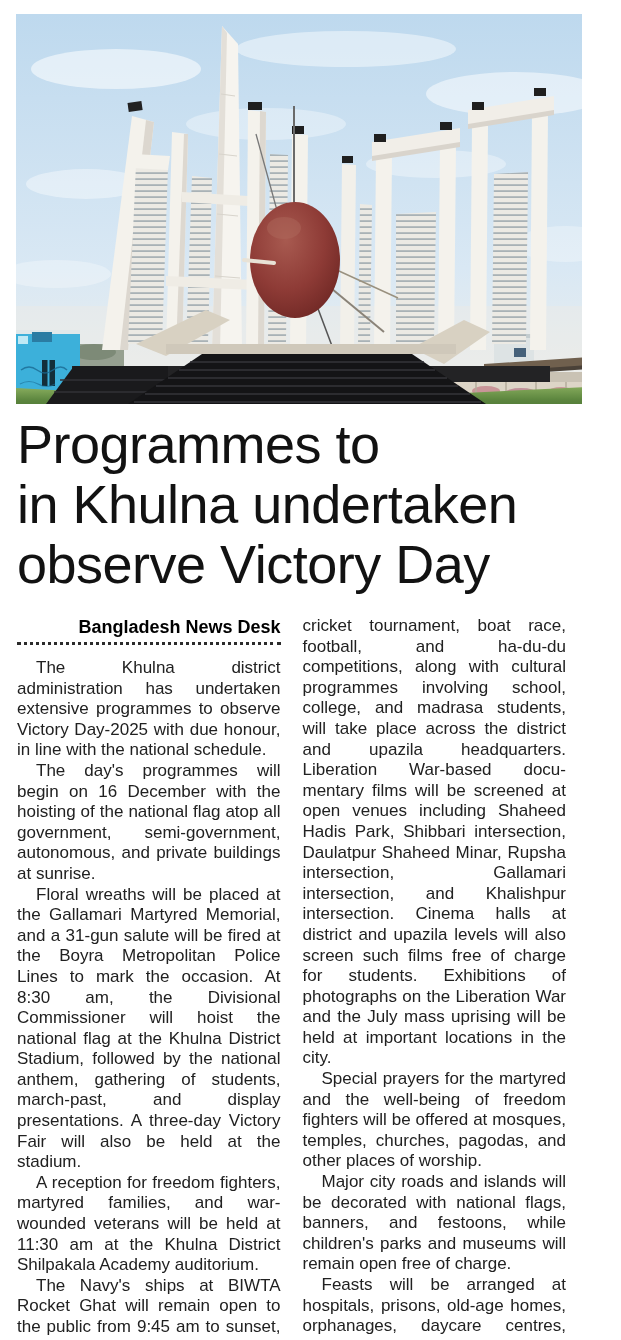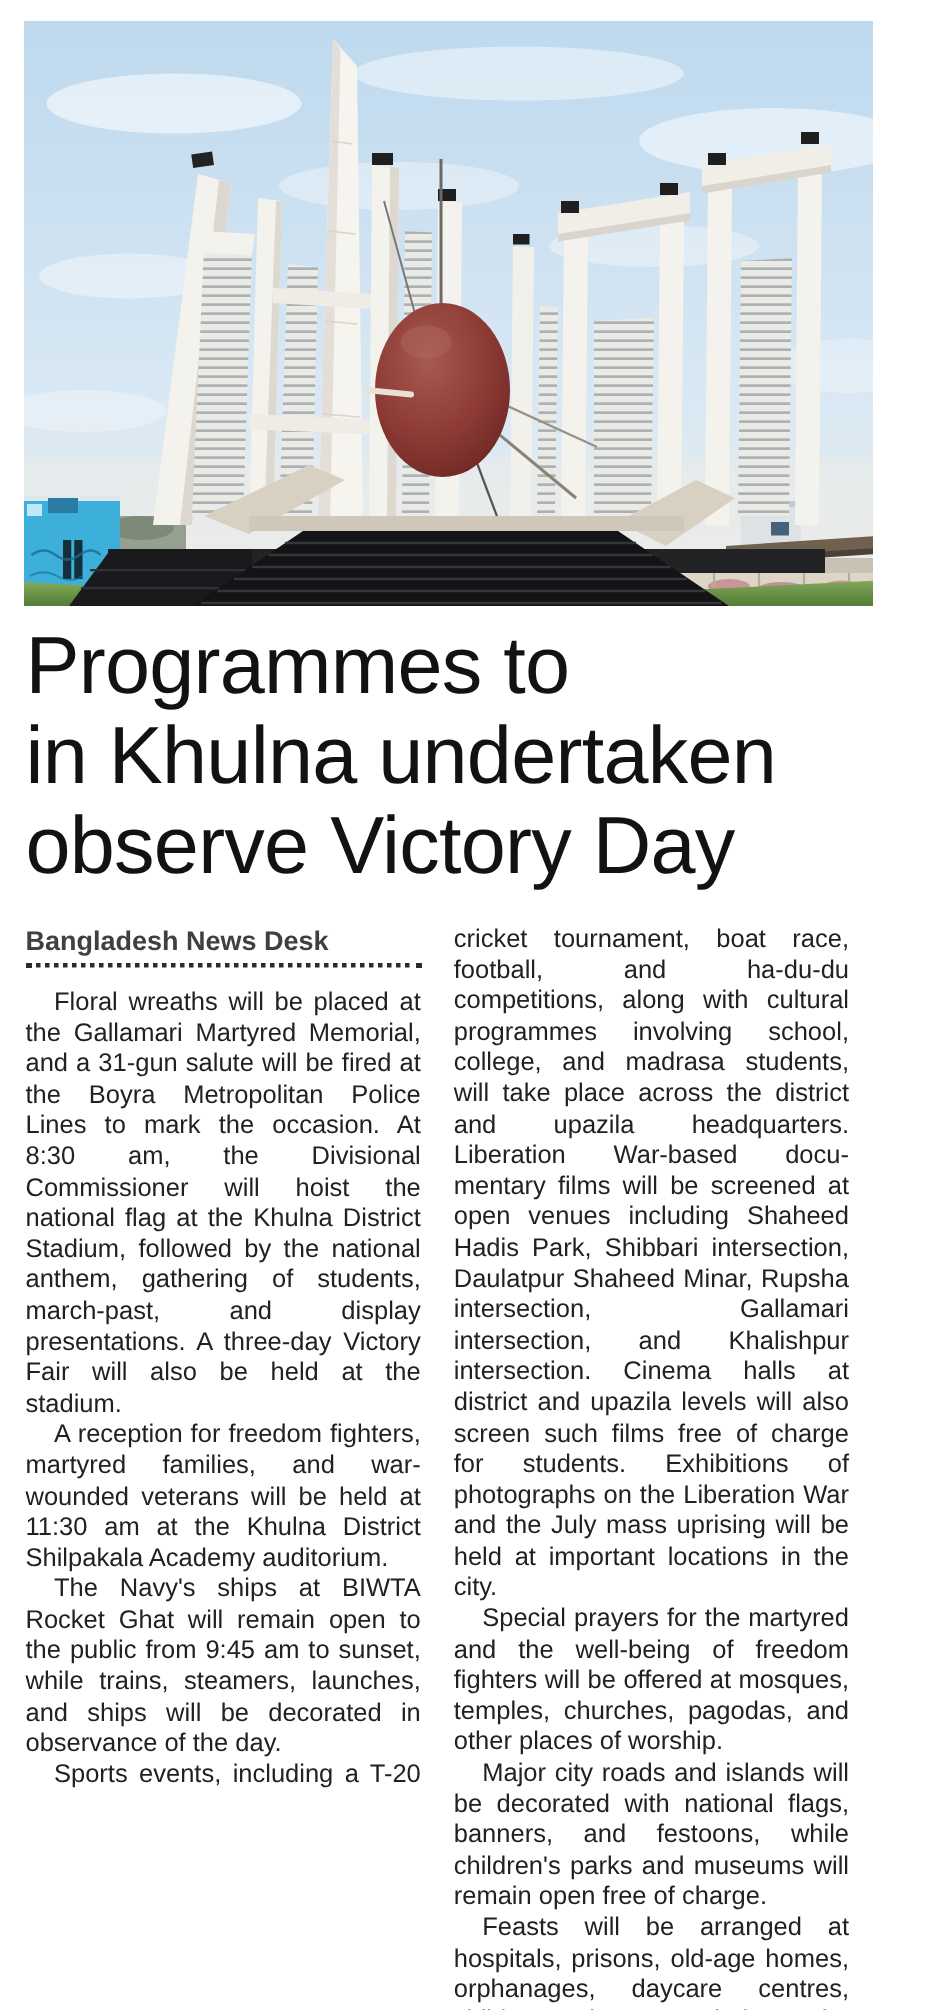--- a/index.html
+++ b/index.html
@@ -35,22 +35,22 @@
     width:283px;
     font-size:17px;
     line-height:20.6px;
     text-align:justify;
     color:#212121;
   }
   .byline{
     font-size:18px;
     line-height:22px;
     font-weight:700;
-    color:#404040;
-    text-align:left;
+    color:#000000;
+    text-align:right;
   }
   .dotted-rule{
     height:0;
     border-bottom:3.5px dotted #2b2b2b;
     margin:4px 0 13px 0;
   }
   .col p{
     margin:0;
     text-indent:19px;
   }
@@ -239,20 +239,22 @@
   <h1 class="headline">
     <span class="hline">Programmes to</span>
     <span class="hline">in Khulna undertaken</span>
     <span class="hline">observe Victory Day</span>
   </h1>
 
   <div class="article">
     <div class="col">
       <div class="byline">Bangladesh News Desk</div>
       <div class="dotted-rule"></div>
+      <p>The Khulna district administration has undertaken extensive pro­grammes to observe Victory Day-2025 with due honour, in line with the national schedule.</p>
+      <p>The day's programmes will begin on 16 December with the hoisting of the national flag atop all government, semi-government, autonomous, and private buildings at sunrise.</p>
       <p>Floral wreaths will be placed at the Gallamari Martyred Memorial, and a 31-gun salute will be fired at the Boyra Metropolitan Police Lines to mark the occasion. At 8:30 am, the Divisional Commissioner will hoist the national flag at the Khulna District Stadium, followed by the national anthem, gathering of students, march-past, and display presentations. A three-day Victory Fair will also be held at the stadium.</p>
       <p>A reception for freedom fighters, martyred families, and war-wounded veterans will be held at 11:30 am at the Khulna District Shilpakala Academy auditorium.</p>
       <p>The Navy's ships at BIWTA Rocket Ghat will remain open to the public from 9:45 am to sunset, while trains, steamers, launches, and ships will be decorated in observance of the day.</p>
       <p class="force-justify">Sports events, including a T-20</p>
     </div>
     <div class="col">
       <p class="cont">cricket tournament, boat race, foot­ball, and ha-du-du competitions, along with cultural programmes involving school, college, and madrasa students, will take place across the district and upazila head­quarters. Liberation War-based docu­mentary films will be screened at open venues including Shaheed Hadis Park, Shibbari intersection, Daulatpur Shaheed Minar, Rupsha intersection, Gallamari intersection, and Khalishpur intersection. Cinema halls at district and upazila levels will also screen such films free of charge for students. Exhibitions of photographs on the Liberation War and the July mass uprising will be held at impor­tant locations in the city.</p>
       <p>Special prayers for the martyred and the well-being of freedom fighters will be offered at mosques, temples, churches, pagodas, and other places of worship.</p>
       <p>Major city roads and islands will be decorated with national flags, ban­ners, and festoons, while children's parks and museums will remain open free of charge.</p>
       <p>Feasts will be arranged at hospitals, prisons, old-age homes, orphanages, daycare centres, children's homes, shelters for street children, centres for persons with disabilities, and vagrant homes.</p>

